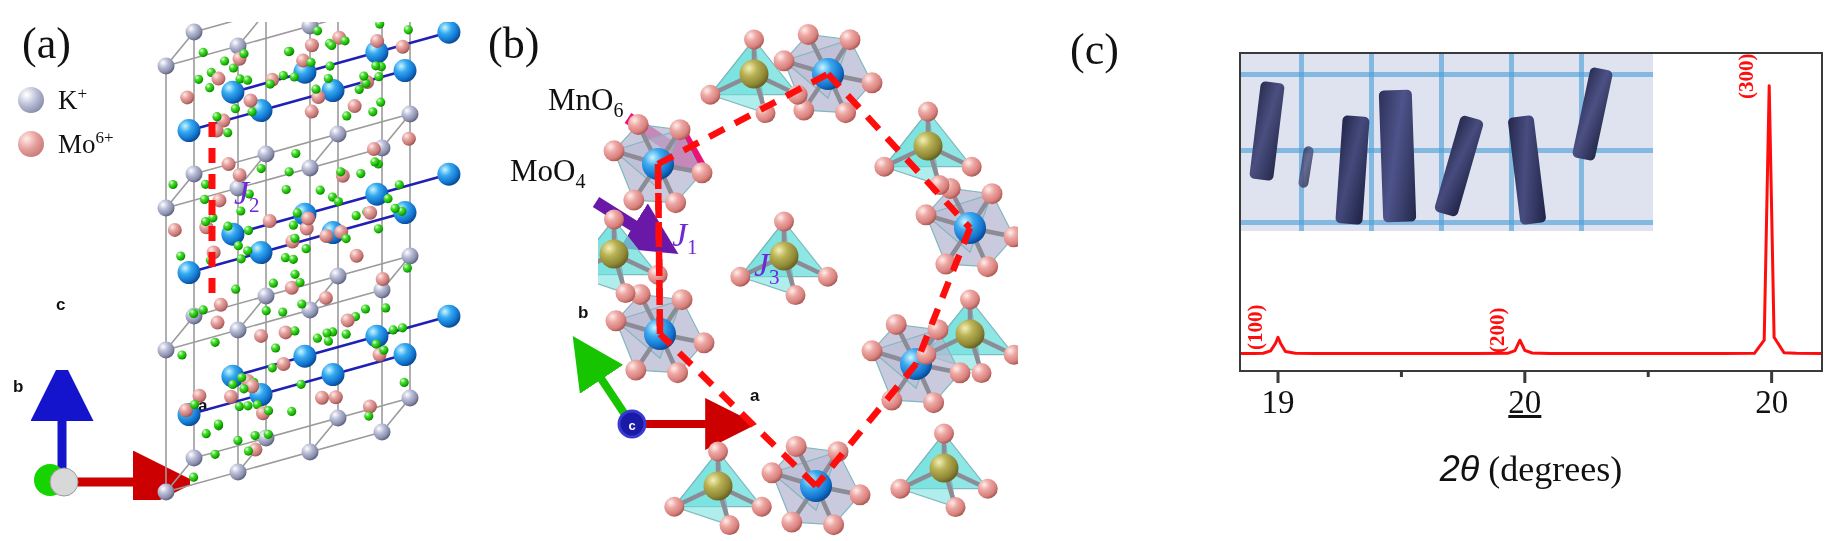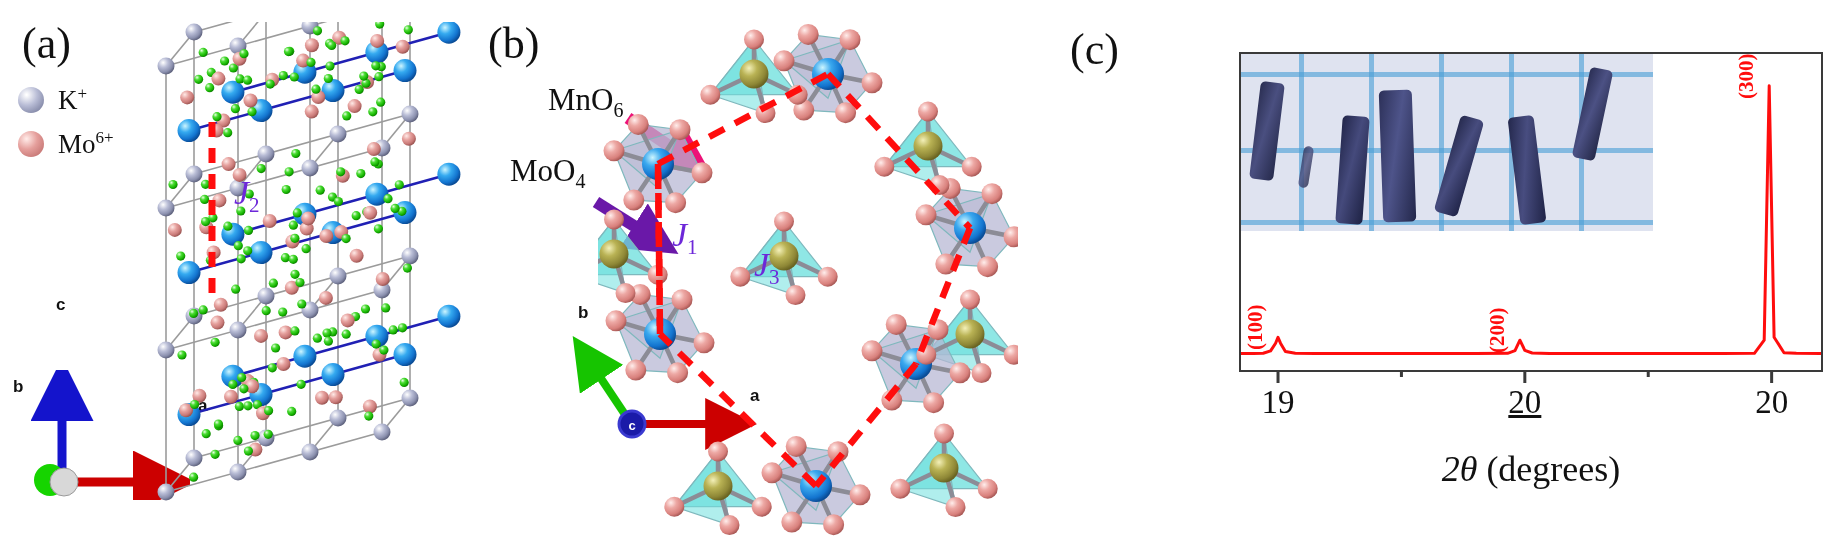--- a/index.html
+++ b/index.html
@@ -45,21 +45,21 @@
   #chart-frame{position:absolute;left:1239px;top:52px;width:584px;height:320px;
                border:2px solid #3a3a3a;box-sizing:border-box;background:#fff;}
   #inset-photo{position:absolute;left:1241px;top:54px;width:412px;height:177px;overflow:hidden;}
   .xrd-svg{position:absolute;left:0;top:0;}
   .tick-label{position:absolute;font-size:33px;color:#111;transform:translateX(-50%);}
   .hkl{position:absolute;font-family:"Liberation Serif",serif;font-weight:bold;
        font-size:21px;color:#ff0d0d;white-space:nowrap;
        transform-origin:left bottom;transform:rotate(-90deg);}
   #xaxis-title{position:absolute;font-size:36px;color:#111;white-space:nowrap;
                transform:translateX(-50%);}
-  #xaxis-title .th{font-style:italic;font-family:Liberation Serif, serif;}
+  #xaxis-title .th{font-style:italic;font-family:Liberation Sans, sans-serif;}
 
   
   .paper{position:absolute;left:0;top:0;width:100%;height:100%;
          background:#dfe3f0;}
   .gridline-h{position:absolute;left:0;width:100%;height:5px;background:#4b9fd6;opacity:.62;}
   .gridline-v{position:absolute;top:0;height:100%;width:5px;background:#4b9fd6;opacity:.62;}
   .crystal{position:absolute;border-radius:5px;}
 </style>
 </head>
 <body>

